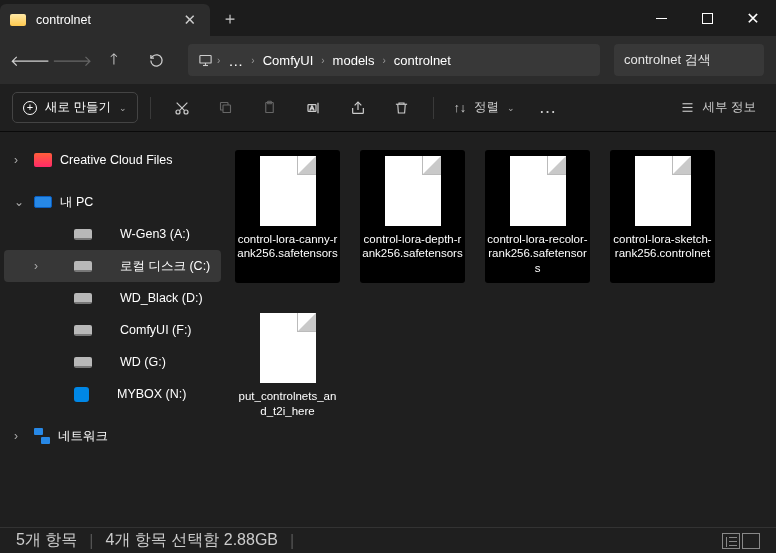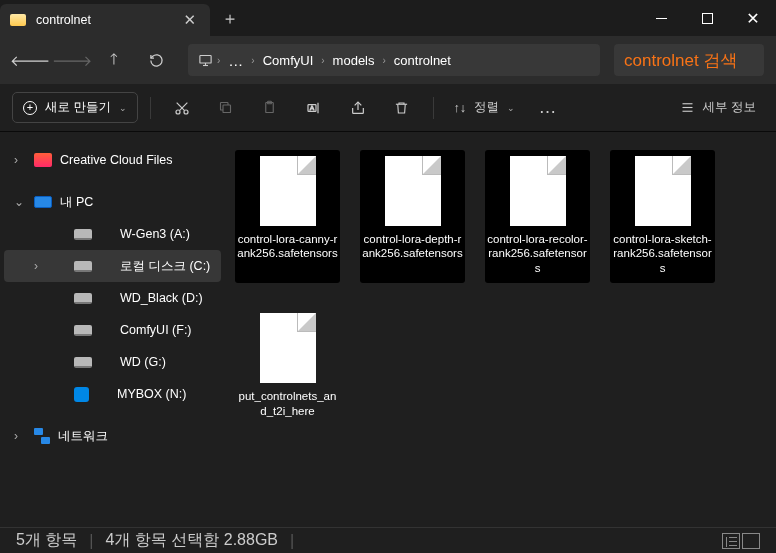--- a/index.html
+++ b/index.html
@@ -11,21 +11,21 @@
   .tab-close { color:#ccc; font-size:15px; padding:0 4px; margin-left:auto; }
   .newtab { width:40px; display:flex; align-items:center; justify-content:center; color:#ccc; font-size:17px; }
   .wincontrols { margin-left:auto; display:flex; }
   .wincontrols div { width:46px; display:flex; align-items:center; justify-content:center; font-size:13px; color:#fff; }
   .navrow { height:48px; background:#2c2c2c; display:flex; align-items:center; padding:0 12px; gap:6px; }
   .navbtn { width:36px; height:32px; display:flex; align-items:center; justify-content:center; color:#ccc; font-size:15px; border-radius:4px; }
   .navbtn.disabled { color:#666; }
   .addrbar { flex:1; display:flex; align-items:center; background:#383838; border-radius:4px; height:32px; padding:0 6px; margin:0 8px; }
   .addrbar .seg { padding:0 8px; font-size:13px; color:#fff; }
   .addrbar .chev { color:#999; font-size:10px; }
-  .searchbox { width:150px; height:32px; background:#383838; border-radius:4px; display:flex; align-items:center; padding:0 10px; color:#f97316; font-size:17px;text-align:center; }
+  .searchbox { width:150px; height:32px; background:#383838; border-radius:4px; display:flex; align-items:center; padding:0 10px; color:#e5e5e5; font-size:13px;text-align:center; }
   .toolbar { height:48px; background:#1f1f1f; display:flex; align-items:center; padding:0 12px; gap:6px; border-bottom:1px solid #0a0a0a; }
   .newbtn { display:flex; align-items:center; gap:8px; border:1px solid #444; border-radius:5px; padding:6px 10px; font-size:12.5px; }
   .newbtn .plusic { width:14px; height:14px; border:1px solid #fff; border-radius:50%; display:flex; align-items:center; justify-content:center; font-size:11px; line-height:1; }
   .tbtn { width:38px; height:34px; display:flex; align-items:center; justify-content:center; color:#ccc; border-radius:4px; }
   .tbtn.disabled { color:#555; }
   .sep { width:1px; height:22px; background:#3a3a3a; margin:0 6px; }
   .sortbtn, .viewbtn { display:flex; align-items:center; gap:8px; padding:6px 8px; color:#ccc; font-size:12.5px; }
   .main { display:flex; height:calc(553px - 36px - 48px - 48px - 26px); }
   .sidebar { width:225px; background:#1f1f1f; padding:12px 4px; overflow:hidden; }
   .tree-item { display:flex; align-items:center; height:32px; padding:0 4px 0 10px; border-radius:4px; gap:8px; font-size:12.5px; }
@@ -236,21 +236,21 @@
       <div class="file sel">
           <div class="paper"></div>
           <div class="fname">control-lora-depth-rank256.safetensors</div>
         </div>
       <div class="file sel">
           <div class="paper"></div>
           <div class="fname">control-lora-recolor-rank256.safetensors</div>
         </div>
       <div class="file sel">
           <div class="paper"></div>
-          <div class="fname">control-lora-sketch-rank256.safetensors</div>
+          <div class="fname">control-lora-sketch-rank256.controlnet</div>
         </div>
       <div class="file">
           <div class="paper"></div>
           <div class="fname">put_controlnets_and_t2i_here</div>
         </div>
     </div>
   </div>
 </div>
 
 <div class="status">

